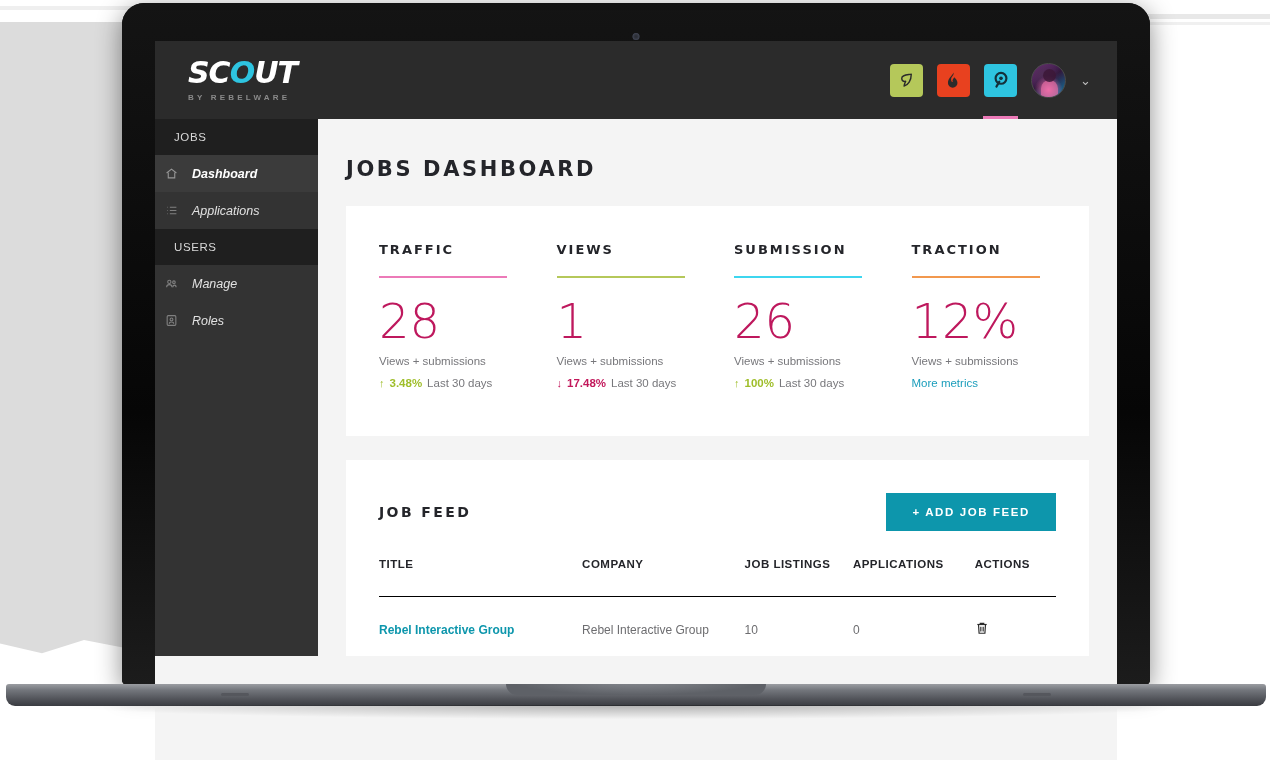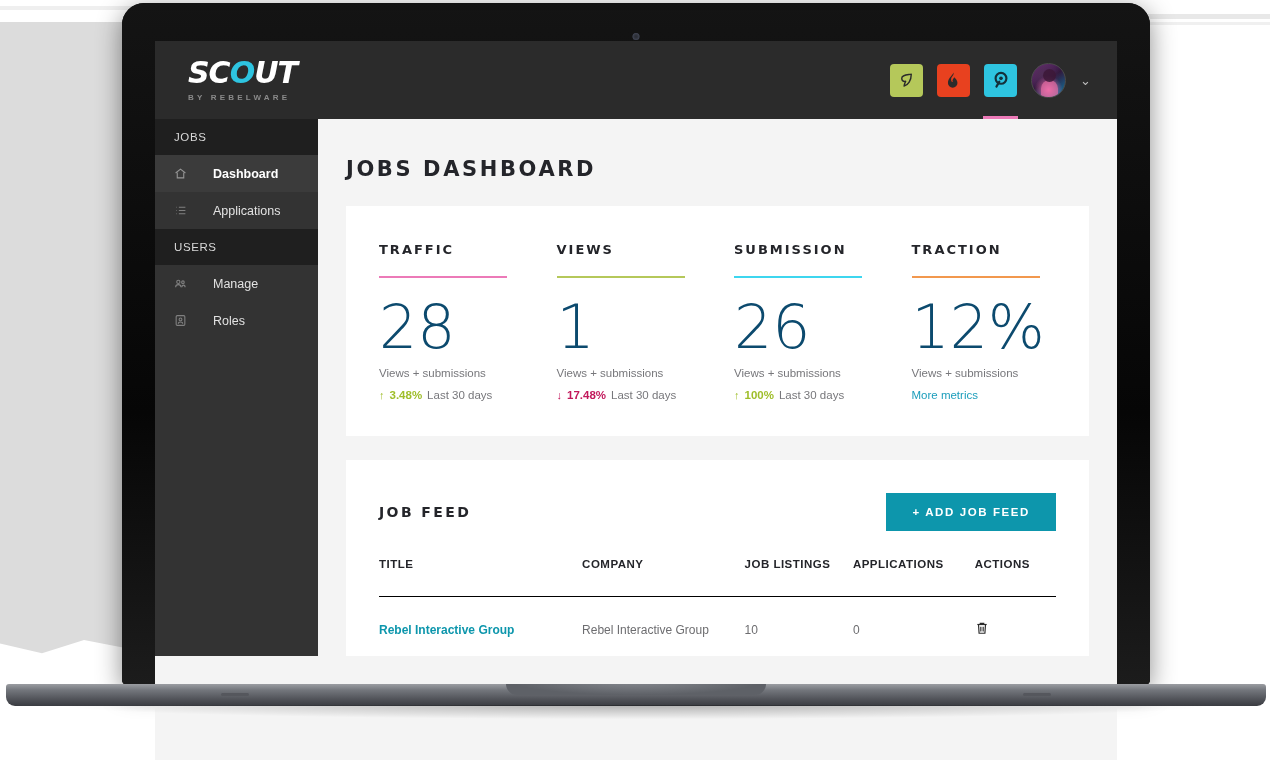--- a/index.html
+++ b/index.html
@@ -234,26 +234,27 @@
   .nav-group-title {
     padding: 12px 0 12px 19px;
     font-size: 11.5px;
     letter-spacing: 0.6px;
     color: #d9d9d9;
     background: #1f1f1f;
   }
   .nav-item {
     display: flex;
     align-items: center;
-    gap: 26px;
+    gap: 14px;
     height: 37px;
-    padding-left: 19px;
+    padding-left: 10px;
     font-size: 12.5px;
     color: #e2e2e2;
     cursor: pointer;
+    font-style: italic;
   }
   .nav-item.active {
     background: #3b3b3b;
     font-weight: 700;
     color: #ffffff;
   }
   .nav-icon { width: 13px; height: 13px; opacity: 0.62; flex: none; }
   .nav-icon svg { display: block; }
 
   
@@ -290,23 +291,23 @@
     letter-spacing: 2px;
     color: #24252a;
     font-family: "DejaVu Sans", sans-serif;
   }
   .metric-rule {
     margin-top: 19px;
     width: 128px; height: 2px;
   }
   .metric-value {
     margin-top: 19px;
-    font-size: 60px;
+    font-size: 48px;
     font-weight: 200;
-    color: #0c4a6e;
+    color: #be185d;
     line-height: 1;
     font-family: "DejaVu Sans", sans-serif;
   }
   .metric-sub {
     margin-top: 10px;
     font-size: 11.5px;
     color: #77777b;
   }
   .metric-delta {
     margin-top: 10px;

